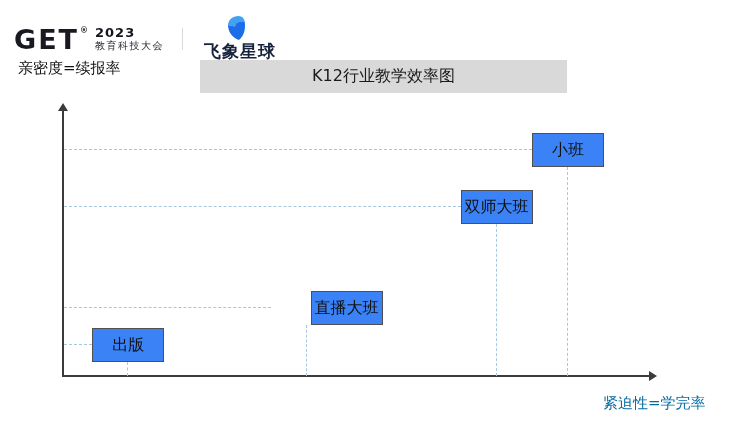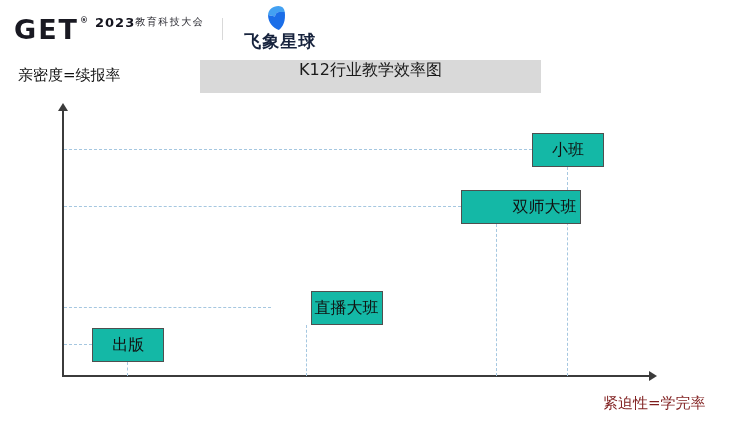--- a/index.html
+++ b/index.html
@@ -4,62 +4,62 @@
 <style>
   html,body{margin:0;padding:0;}
   body{
     width:730px;height:423px;position:relative;overflow:hidden;
     background:#ffffff;
     font-family:"DejaVu Sans","Liberation Sans",sans-serif;
     color:#1a1a1a;
   }
 
   
-  .header{position:absolute;top:12px;left:14px;height:34px;display:flex;align-items:center;}
+  .header{position:absolute;top:22px;left:14px;height:34px;display:flex;align-items:center;}
   .get-logo{display:flex;align-items:flex-start;}
   .get-word{font-weight:900;font-size:27px;line-height:27px;letter-spacing:2px;color:#191922;}
   .get-reg{font-size:8px;font-weight:700;color:#191922;margin-left:1px;margin-top:0;}
-  .get-sub{margin-left:7px;display:flex;justify-content:flex-start;}
+  .get-sub{margin-left:7px;display:flex;flex-direction:column;justify-content:flex-start;}
   .get-year{font-weight:800;font-size:13px;line-height:14px;color:#15151f;letter-spacing:1px;}
   .get-subtitle{font-size:10px;line-height:11px;color:#2e2e35;letter-spacing:1.5px;}
   .logo-divider{width:1px;height:22px;background:#d9d9d9;margin:0 15px 0 18px;}
   .brand{display:flex;align-items:center;flex-direction:column;}
   .brand svg{display:block;}
   .brand-name{font-weight:800;font-size:17px;color:#17233d;margin-left:6px;letter-spacing:1px;}
 
   
   .title-bar{
-    position:absolute;left:200px;top:60px;width:341px;height:33px;
-    background:#d9d9d9;display:flex;justify-content:center;
+    position:absolute;left:200px;top:60px;width:367px;height:33px;
+    background:#d9d9d9;display:flex;align-items:center;justify-content:center;
   }
   .title-bar span{font-size:16px;color:#1a1a1a;}
 
   
-  .y-label{position:absolute;left:18px;top:66px;font-size:15px;color:#111;}
-  .x-label{position:absolute;left:603px;top:394px;font-size:15px;color:#7f1d1d;}
+  .y-label{position:absolute;left:18px;top:59px;font-size:15px;color:#111;}
+  .x-label{position:absolute;left:603px;top:394px;font-size:15px;color:#0369a1;}
 
   
   .y-axis{position:absolute;left:62px;top:110px;width:2px;height:267px;background:#3b3b3b;}
   .y-arrow{
     position:absolute;left:58px;top:103px;width:0;height:0;
     border-left:5px solid transparent;border-right:5px solid transparent;
     border-bottom:8px solid #3b3b3b;
   }
   .x-axis{position:absolute;left:62px;top:375px;width:588px;height:2px;background:#3b3b3b;}
   .x-arrow{
     position:absolute;left:649px;top:371px;width:0;height:0;
     border-top:5px solid transparent;border-bottom:5px solid transparent;
     border-left:8px solid #3b3b3b;
   }
 
   
   .pt-box{
     position:absolute;z-index:2;
     width:70px;height:32px;line-height:32px;text-align:center;
-    border:1.5px solid #4f4f4f;background:#14b8a6;
+    border:1.5px solid #4f4f4f;background:#3b82f6;
     font-size:16px;color:#111;white-space:nowrap;
   }
   .dash-h{position:absolute;height:0;border-top:1.5px dashed #a5c7e0;z-index:1;}
   .dash-v{position:absolute;width:0;border-left:1.5px dashed #a5c7e0;z-index:1;}
 </style>
 </head>
 <body>
 
 <div class="header">
   <div class="get-logo">
@@ -92,20 +92,20 @@
   <div class="y-axis"></div>
   <div class="x-axis"></div>
   <div class="x-arrow"></div>
   <div id="points-layer">
       <div class="pt-box" style="left: 92.34px; top: 327.8px;">出版</div>
       <div class="dash-h" style="left: 64px; top: 343.8px; width: 28.34px;"></div>
       <div class="dash-v" style="left: 127.34px; top: 361.8px; height: 14.2px;"></div>
       <div class="pt-box" style="left: 270.54px; top: 291.4px; margin-left: 40px;">直播大班</div>
       <div class="dash-h" style="left: 64px; top: 307.4px; width: 206.54px;"></div>
       <div class="dash-v" style="left: 305.54px; top: 325.4px; height: 50.6px;"></div>
-      <div class="pt-box" style="left: 460.62px; top: 190px; padding-left: 48px;">双师大班</div>
+      <div class="pt-box" style="left: 460.62px; top: 190px;">双师大班</div>
       <div class="dash-h" style="left: 64px; top: 206px; width: 396.62px;"></div>
       <div class="dash-v" style="left: 495.62px; top: 224px; height: 152px;"></div>
       <div class="pt-box" style="left: 531.9px; top: 132.8px;">小班</div>
       <div class="dash-h" style="left: 64px; top: 148.8px; width: 467.9px;"></div>
       <div class="dash-v" style="left: 566.9px; top: 166.8px; height: 209.2px;"></div>
     </div>
 </div>
 
 </body></html>

